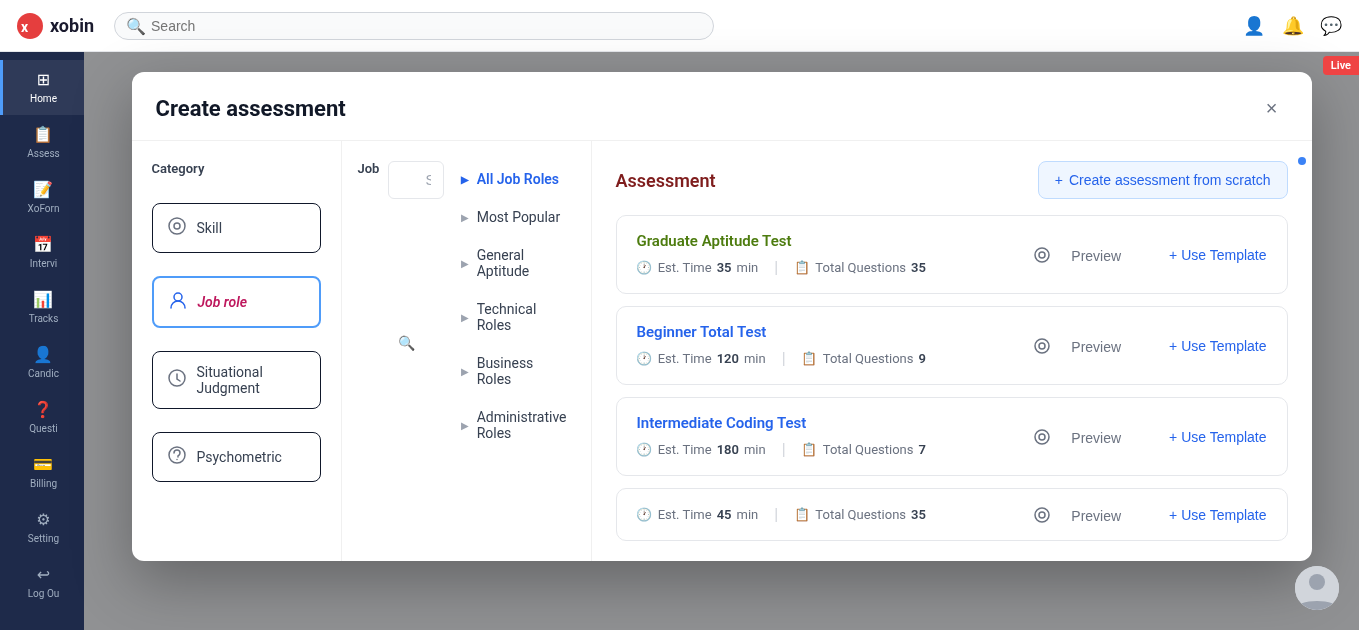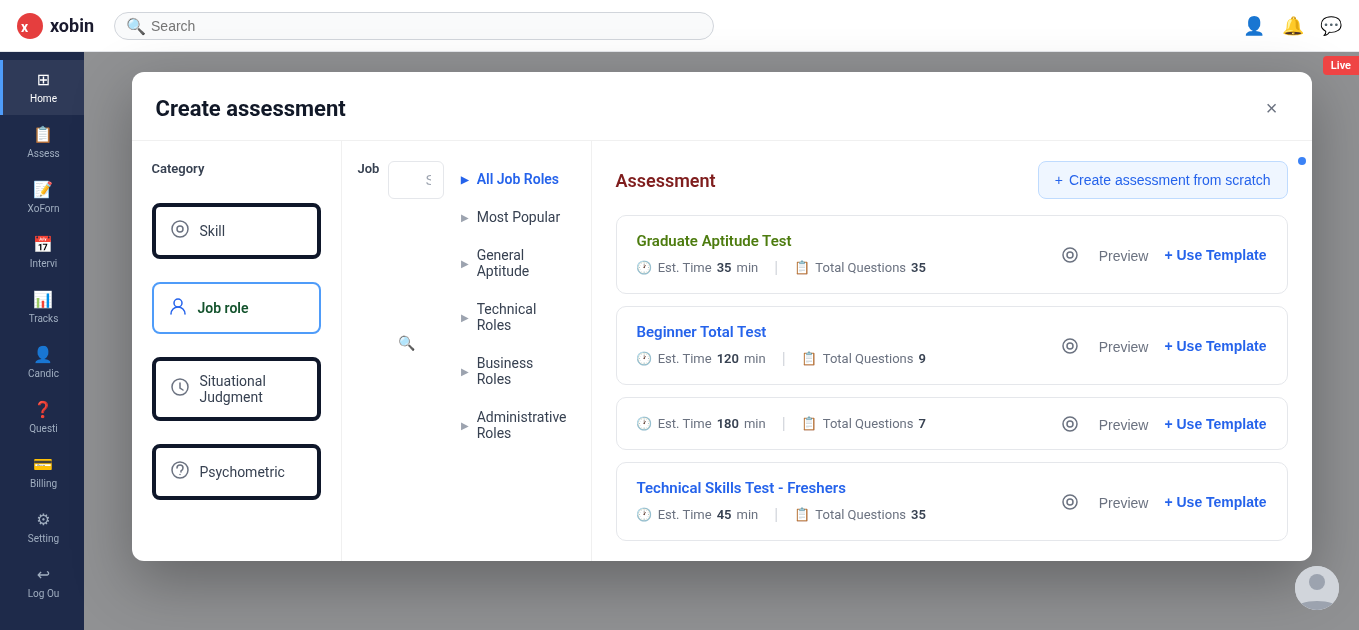--- a/index.html
+++ b/index.html
@@ -193,37 +193,38 @@
       gap: 23px;
       flex-shrink: 0;
     }
     .panel-label {
       font-size: 13px;
       font-weight: 600;
       color: #374151;
       margin-bottom: 4px;
     }
     .category-card {
-      border: 4px solid #0f172a;
+      border: 1px solid #0f172a;
       border-radius: 8px;
       padding: 12px 14px;
       cursor: pointer;
       display: flex;
       align-items: center;
       gap: 10px;
       font-size: 14px;
       color: #374151;
       background: #fff;
       transition: all 0.15s;
     }
     .category-card.active {
       border-color: #4f9cf9;
       border-width: 2px;
-      color: #14532d;
+      color: #be185d;
       font-weight: 600;
+      font-style: italic;
     }
     .cat-icon {
       font-size: 18px;
       color: #6b7280;
     }
     .category-card.active .cat-icon {
       color: #2563eb;
     }
 
     
@@ -374,21 +375,22 @@
     }
     .use-template-btn {
       display: flex;
       align-items: flex-start;
       gap: 4px;
       color: #2563eb;
       background: transparent;
       border: none;
       cursor: pointer;
       font-size: 14px;
-      font-weight: 700;
+      font-weight: 400;
+      margin-left: 32px;
     }
 
     
     .scroll-dot {
       position: absolute;
       right: 6px;
       top: 16px;
       width: 8px;
       height: 8px;
       border-radius: 50%;
@@ -651,20 +653,21 @@
                 <span>Preview</span>
               </button>
               <button class="use-template-btn">
                 <span>+ Use Template</span>
               </button>
             </div>
           </div>
 
           <div class="assessment-card">
             <div class="card-info">
+              <div class="card-name blue">Intermediate Coding Test</div>
               <div class="card-meta">
                 <div class="meta-item">
                   <span class="meta-icon">🕐</span>
                   <span>Est. Time</span>
                   <span class="meta-value">180</span>
                   <span>min</span>
                 </div>
                 <span class="meta-divider">|</span>
                 <div class="meta-item">
                   <span class="meta-icon">📋</span>
@@ -682,21 +685,20 @@
                 <span>Preview</span>
               </button>
               <button class="use-template-btn">
                 <span>+ Use Template</span>
               </button>
             </div>
           </div>
 
           <div class="assessment-card">
             <div class="card-info">
-              <div class="card-name blue">Technical Skills Test - Freshers</div>
               <div class="card-meta">
                 <div class="meta-item">
                   <span class="meta-icon">🕐</span>
                   <span>Est. Time</span>
                   <span class="meta-value">45</span>
                   <span>min</span>
                 </div>
                 <span class="meta-divider">|</span>
                 <div class="meta-item">
                   <span class="meta-icon">📋</span>

